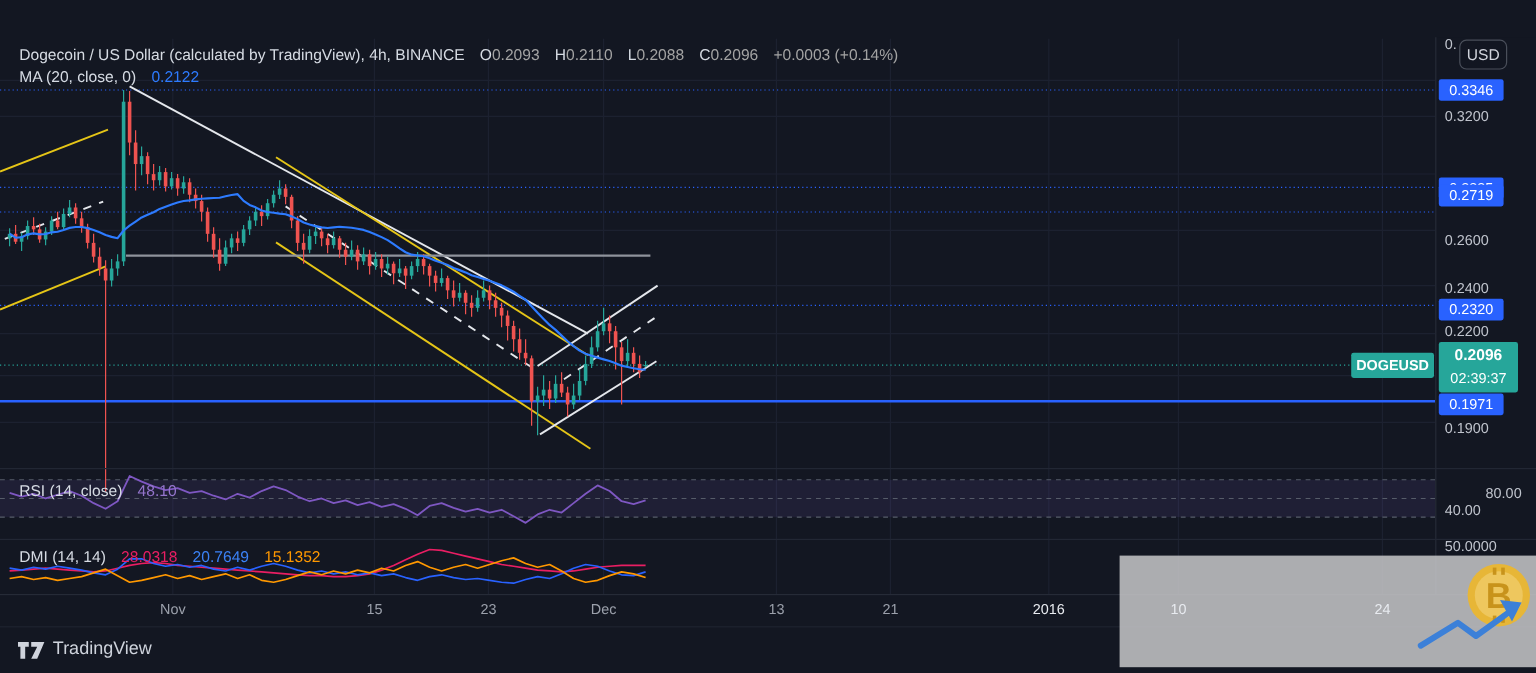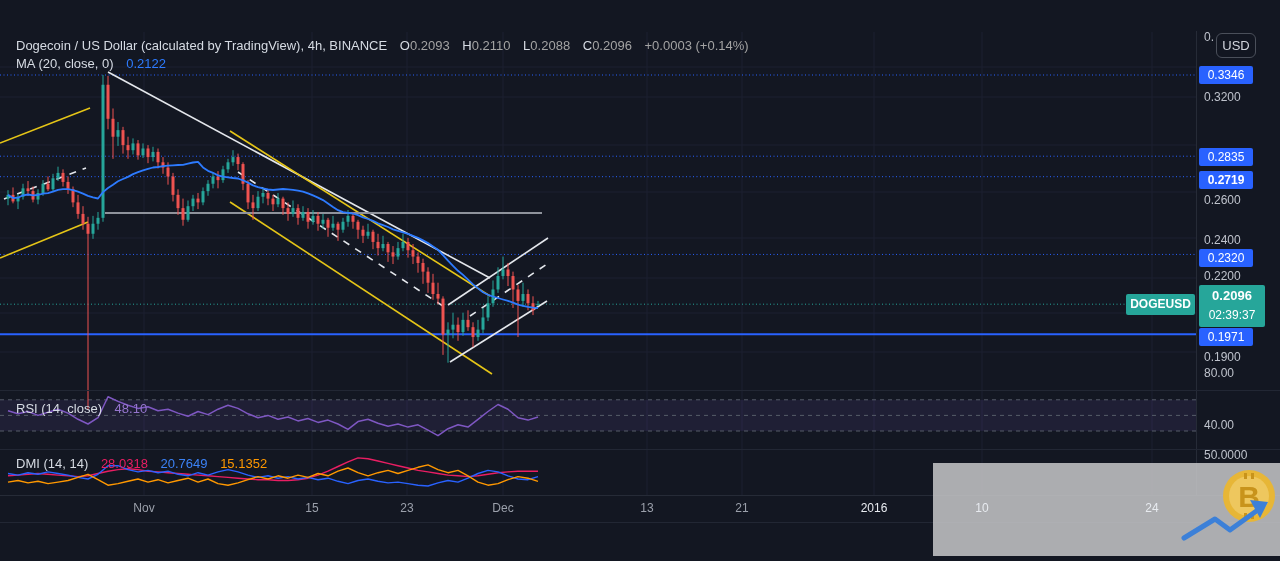--- a/index.html
+++ b/index.html
@@ -355,28 +355,28 @@
   <div class="axis-col"></div>
   <div class="sep" style="top:390px;"></div>
   <div class="sep" style="top:449px;"></div>
   <div class="sep" style="top:495px;background:#262b37;"></div>
   <div class="partial-price">0.</div>
   <div class="usd-btn">USD</div>
   <div id="price-labels">
       <div class="bl" style="top: 66px;">0.3346</div>
       <div class="pl" style="top: 88px;">0.3200</div>
       <div class="bl" style="top: 148px;">0.2835</div>
-      <div class="bl" style="top: 171px; font-weight: bold;">0.2719</div>
+      <div class="bl" style="top: 154px;">0.2719</div>
       <div class="pl" style="top: 191px;">0.2600</div>
       <div class="pl" style="top: 231px;">0.2400</div>
       <div class="bl" style="top: 249px;">0.2320</div>
       <div class="pl" style="top: 267px;">0.2200</div>
       <div class="bl" style="top: 328px;">0.1971</div>
       <div class="pl" style="top: 348px;">0.1900</div>
-      <div class="pl" style="top: 364px;">80.00</div>
+      <div class="pl" style="top: 402px; margin-left: 34px;">80.00</div>
       <div class="pl" style="top: 416px;">40.00</div>
       <div class="pl" style="top: 446px;">50.0000</div>
     </div>
   <div class="sym-tag">DOGEUSD</div>
   <div class="price-box">
     <div class="p">0.2096</div>
     <div class="c">02:39:37</div>
   </div>
 
   <div class="time-axis"></div>
@@ -385,20 +385,27 @@
       <div class="tl" style="left: 312px;">15</div>
       <div class="tl" style="left: 407px;">23</div>
       <div class="tl" style="left: 503px;">Dec</div>
       <div class="tl" style="left: 647px;">13</div>
       <div class="tl" style="left: 742px;">21</div>
       <div class="tl bright" style="left: 874px;">2016</div>
       <div class="tl bright" style="left: 982px;">10</div>
       <div class="tl bright" style="left: 1152px;">24</div>
     </div>
 
+  <div class="footer">
+    <svg class="logo" width="24" height="18" viewBox="0 0 24 18">
+      <path d="M1 2 H10 V6 H7 V16 H3 V6 H1 Z" fill="#cfd3dc"></path>
+      <path d="M12 2 H23 L17 16 H12 L17 6 H12 Z" fill="#cfd3dc"></path>
+    </svg>
+    <span class="brand">TradingView</span>
+  </div>
 
   <div class="wm">
     <svg class="wm-coin" width="58" height="58" viewBox="0 0 58 58">
       <circle cx="29" cy="29" r="26" fill="#e7b637"></circle>
       <circle cx="29" cy="29" r="20" fill="#eec75e"></circle>
       <text x="29" y="40" text-anchor="middle" font-family="Liberation Sans, sans-serif" font-size="30" font-weight="bold" fill="#c8931b">B</text>
       <rect x="24" y="6" width="3" height="6" fill="#c8931b"></rect>
         <rect x="31" y="6" width="3" height="6" fill="#c8931b"></rect>
       <rect x="24" y="46" width="3" height="6" fill="#c8931b"></rect>
         <rect x="31" y="46" width="3" height="6" fill="#c8931b"></rect>

